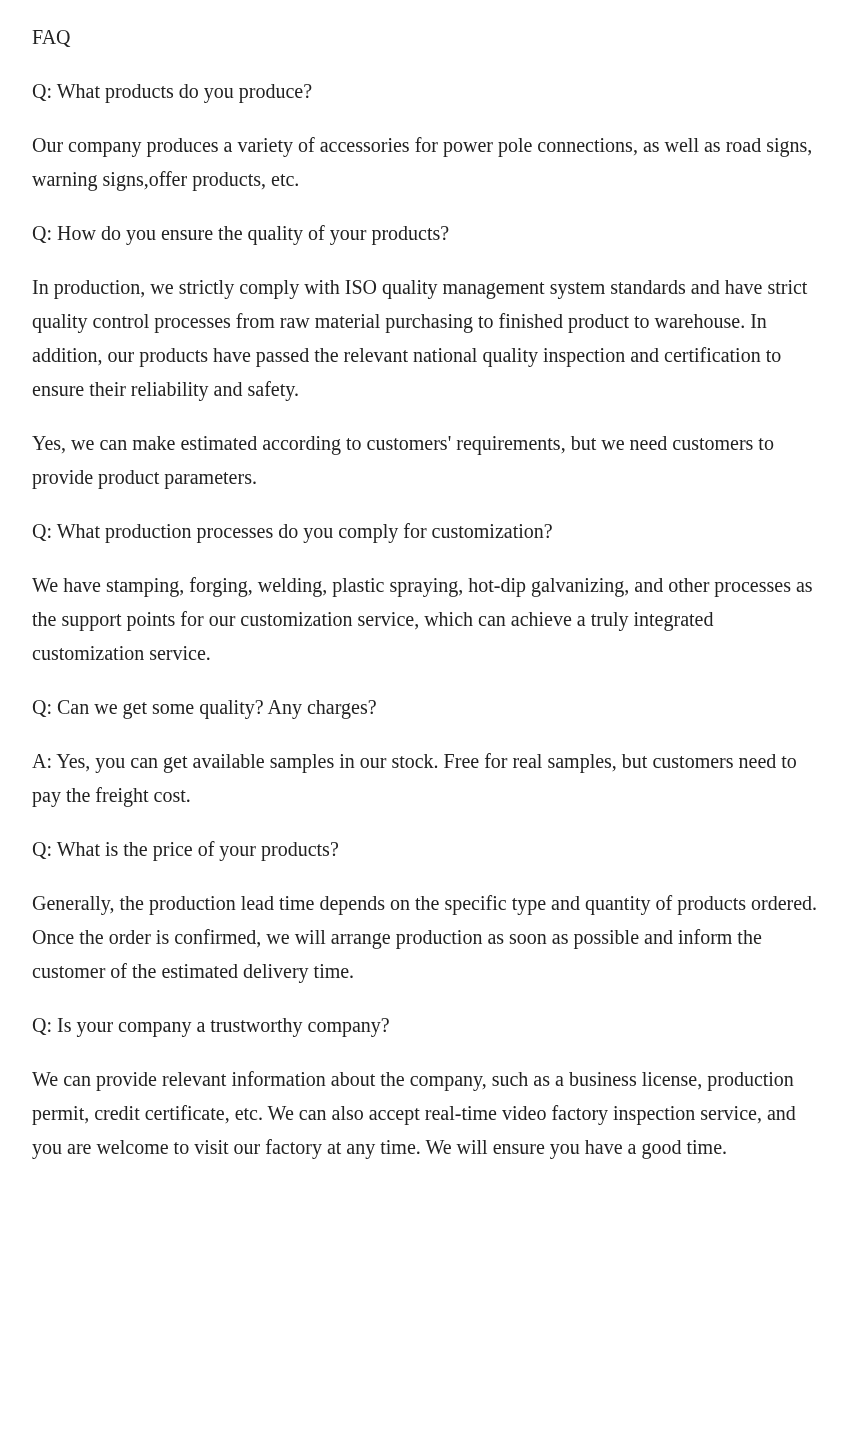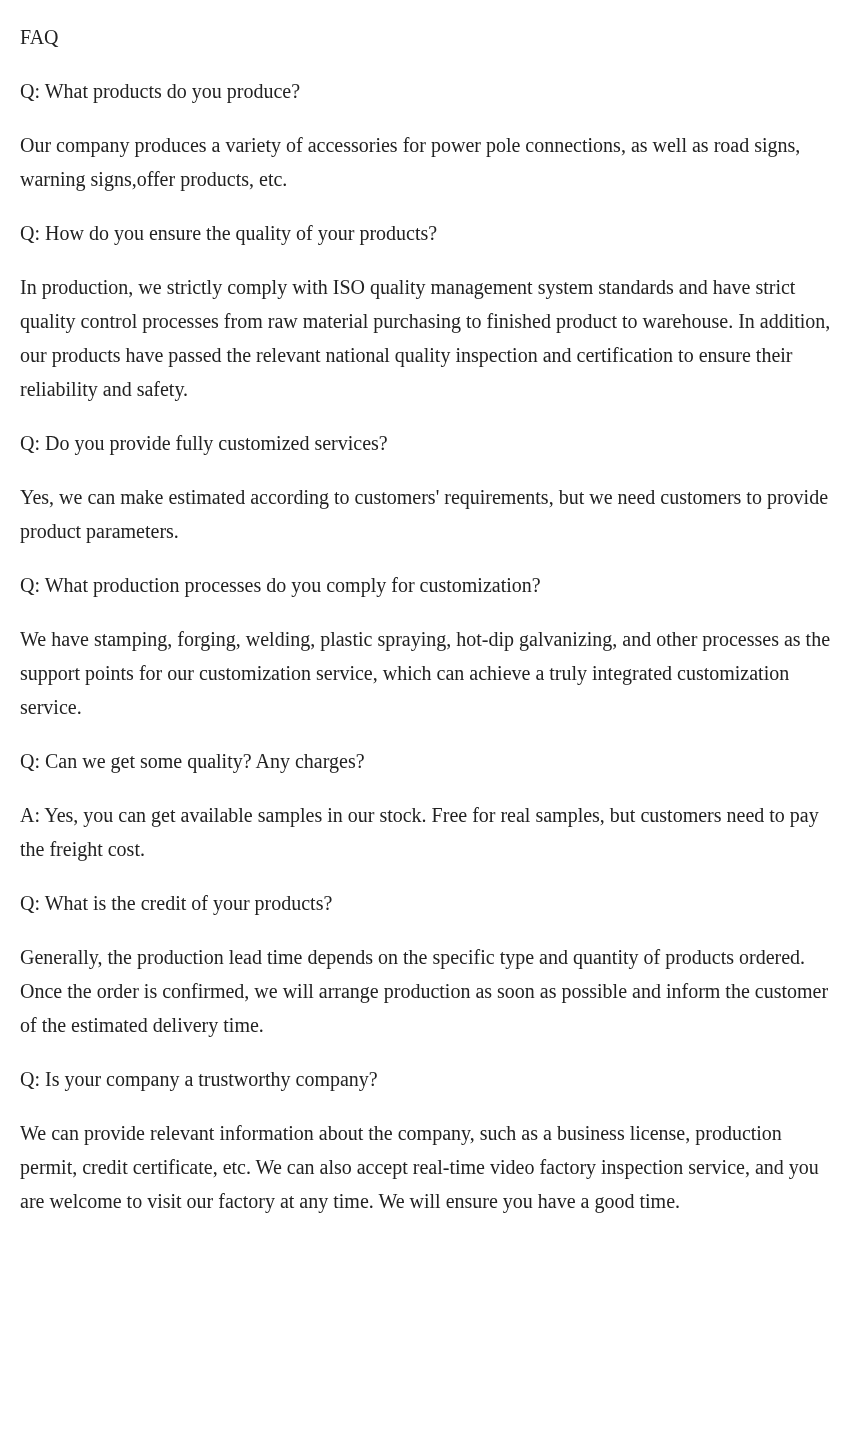--- a/index.html
+++ b/index.html
@@ -8,21 +8,21 @@
     background: #ffffff;
   }
   body {
     width: 860px;
     min-height: 1445px;
     font-family: "Liberation Serif", "DejaVu Serif", serif;
     color: #222222;
     -webkit-font-smoothing: antialiased;
   }
   main.faq-content {
-    padding: 0 20px;
+    padding: 0 32px;
   }
   main.faq-content p {
     margin: 20px 0;
     font-size: 20px;
     line-height: 34px;
     font-weight: 400;
     text-align: left;
   }
   .faq-heading {
     
@@ -33,28 +33,27 @@
 
 <main class="faq-content">
   <p class="faq-heading">FAQ</p>
 
   <p class="question">Q: What products do you produce?</p>
   <p class="answer">Our company produces a variety of accessories for power pole connections, as well as road signs, warning signs,offer products, etc.</p>
 
   <p class="question">Q: How do you ensure the quality of your products?</p>
   <p class="answer">In production, we strictly comply with ISO quality management system standards and have strict quality control processes from raw material purchasing to finished product to warehouse. In addition, our products have passed the relevant national quality inspection and certification to ensure their reliability and safety.</p>
 
-  <p class="question">Q: Do you provide fully customized services?</p>
   <p class="answer">Yes, we can make estimated according to customers' requirements, but we need customers to provide product parameters.</p>
 
   <p class="question">Q: What production processes do you comply for customization?</p>
   <p class="answer">We have stamping, forging, welding, plastic spraying, hot-dip galvanizing, and other processes as the support points for our customization service, which can achieve a truly integrated customization service.</p>
 
   <p class="question">Q: Can we get some quality? Any charges?</p>
   <p class="answer">A: Yes, you can get available samples in our stock. Free for real samples, but customers need to pay the freight cost.</p>
 
-  <p class="question">Q: What is the credit of your products?</p>
+  <p class="question">Q: What is the price of your products?</p>
 
   <p class="answer">Generally, the production lead time depends on the specific type and quantity of products ordered. Once the order is confirmed, we will arrange production as soon as possible and inform the customer of the estimated delivery time.</p>
 
   <p class="question">Q: Is your company a trustworthy company?</p>
   <p class="answer">We can provide relevant information about the company, such as a business license, production permit, credit certificate, etc. We can also accept real-time video factory inspection service, and you are welcome to visit our factory at any time. We will ensure you have a good time.</p>
 </main>
 
 </body></html>

